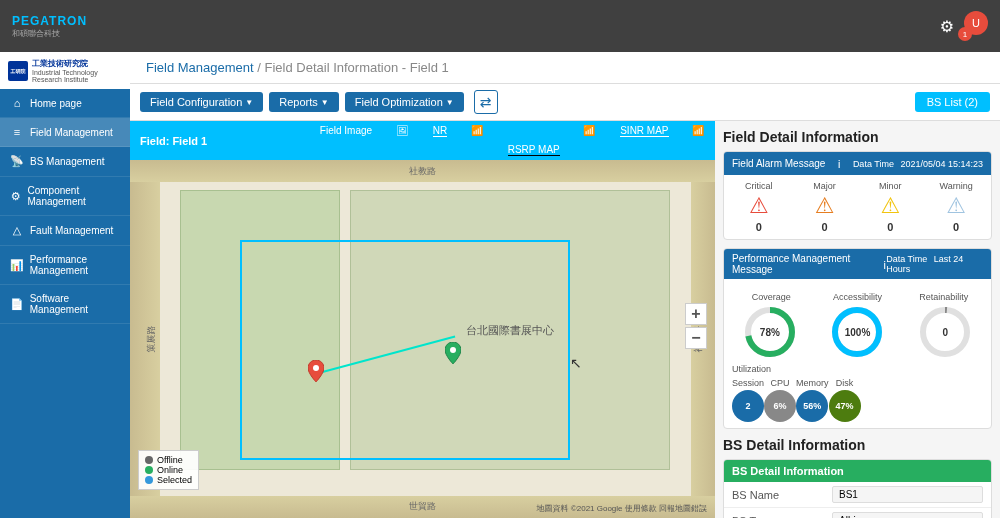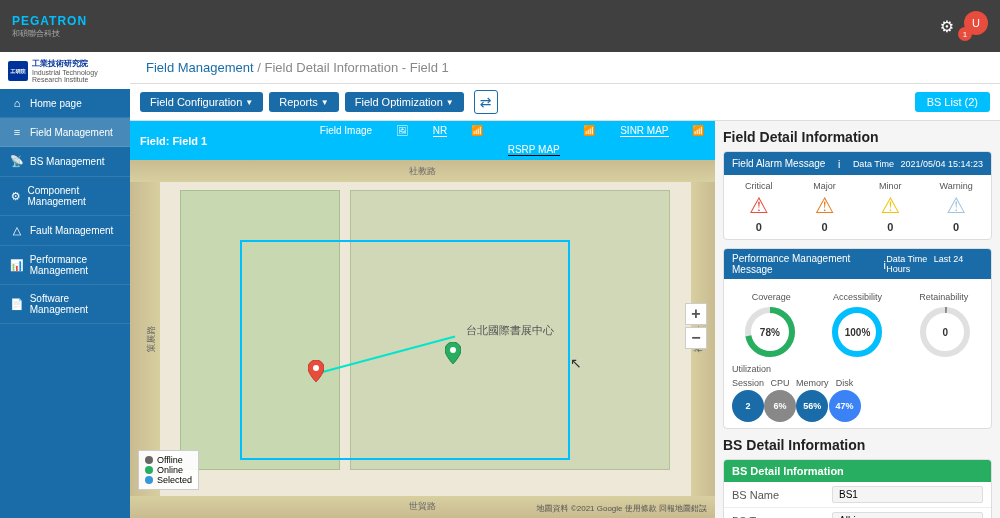--- a/index.html
+++ b/index.html
@@ -333,21 +333,21 @@
               <div style="display:flex;flex-direction:column;align-items:center;">
                 <div style="font-size:9px;color:#555;">CPU</div>
                 <div style="width:32px;height:32px;border-radius:50%;background:#888;display:flex;align-items:center;justify-content:center;font-size:9px;font-weight:bold;color:#fff;margin-top:2px;">6%</div>
               </div>
               <div style="display:flex;flex-direction:column;align-items:center;">
                 <div style="font-size:9px;color:#555;">Memory</div>
                 <div style="width:32px;height:32px;border-radius:50%;background:#1a6ca8;display:flex;align-items:center;justify-content:center;font-size:9px;font-weight:bold;color:#fff;margin-top:2px;">56%</div>
               </div>
               <div style="display:flex;flex-direction:column;align-items:center;">
                 <div style="font-size:9px;color:#555;">Disk</div>
-                <div style="width:32px;height:32px;border-radius:50%;background:#3b82f6;display:flex;align-items:center;justify-content:center;font-size:9px;font-weight:bold;color:#fff;margin-top:2px;">47%</div>
+                <div style="width:32px;height:32px;border-radius:50%;background:#4d7c0f;display:flex;align-items:center;justify-content:center;font-size:9px;font-weight:bold;color:#fff;margin-top:2px;">47%</div>
               </div>
             </div>
           </div>
         </div>
 
         <div class="panel-section-title">BS Detail Information</div>
         <div class="panel-card">
           <div class="bs-card-header">BS Detail Information</div>
 
           <div class="bs-row">

